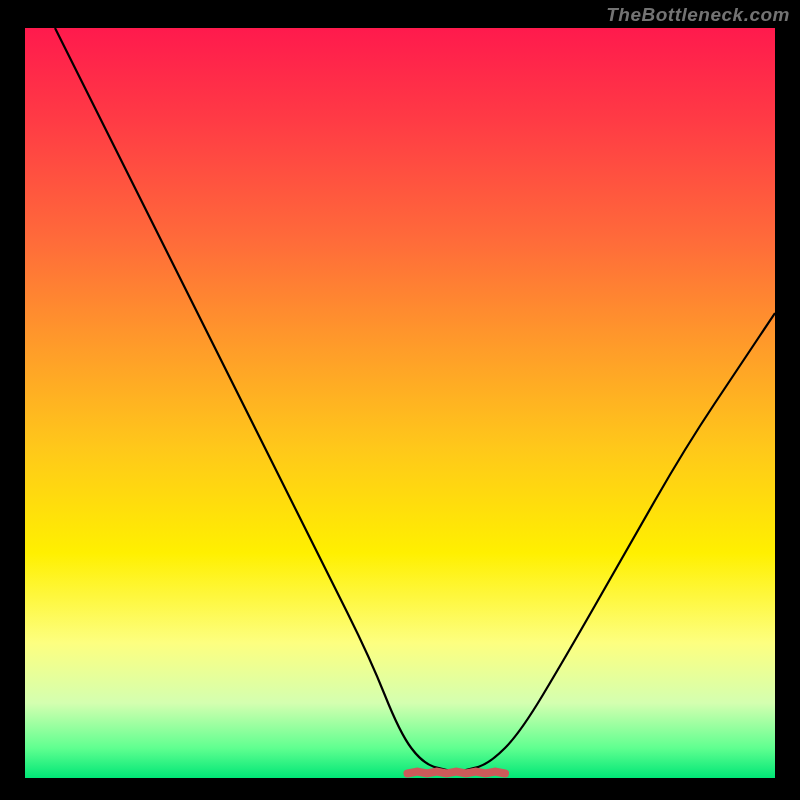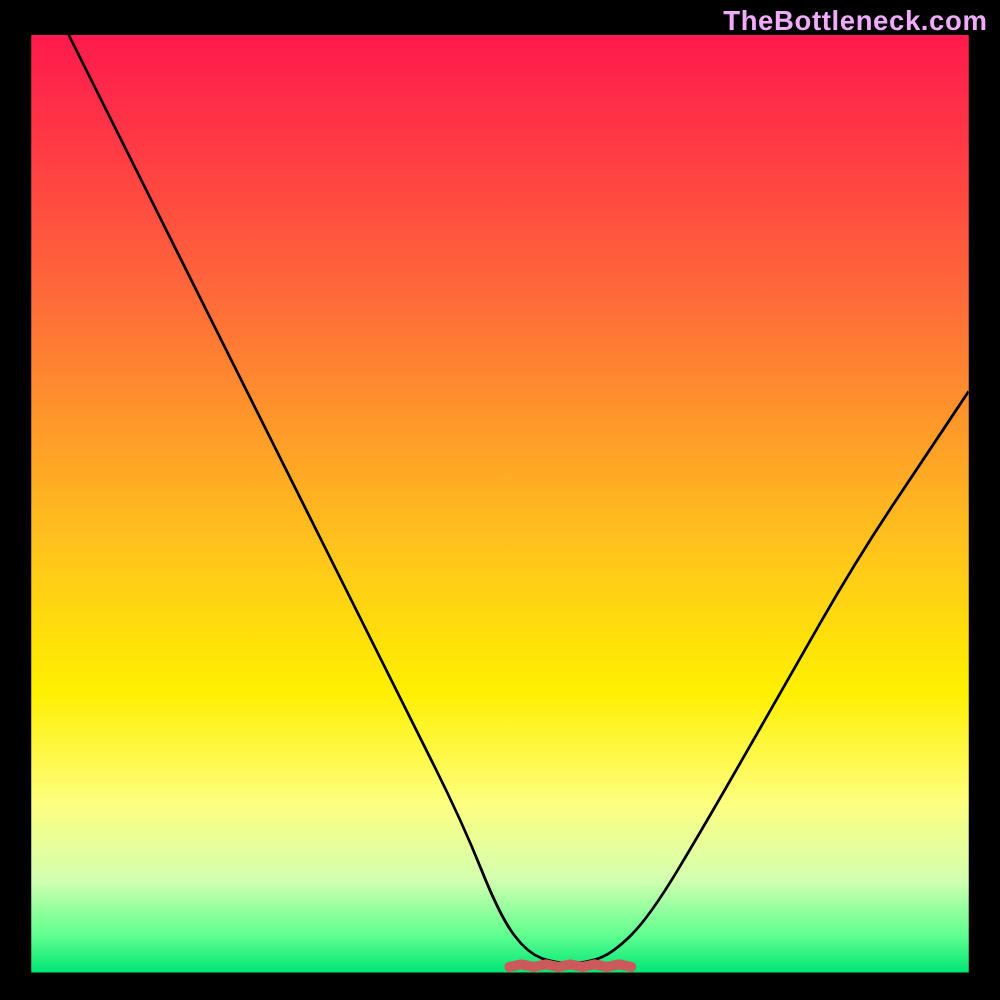--- a/index.html
+++ b/index.html
@@ -14,25 +14,26 @@
   .frame {
     position: relative;
     width: 800px;
     height: 800px;
     background: #000;
   }
   .attribution {
     position: absolute;
     top: 4px;
     right: 10px;
-    color: #f0abfc;
-    font-size: 22px;
+    color: #737373;
+    font-size: 19px;
     font-weight: 600;
     letter-spacing: 0.5px;
     z-index: 10;
+    font-style: italic;
   }
   .plot-wrap {
     position: absolute;
     left: 25px;
     top: 28px;
     width: 750px;
     height: 750px;
   }
   .gradient-bg {
     position: absolute;

